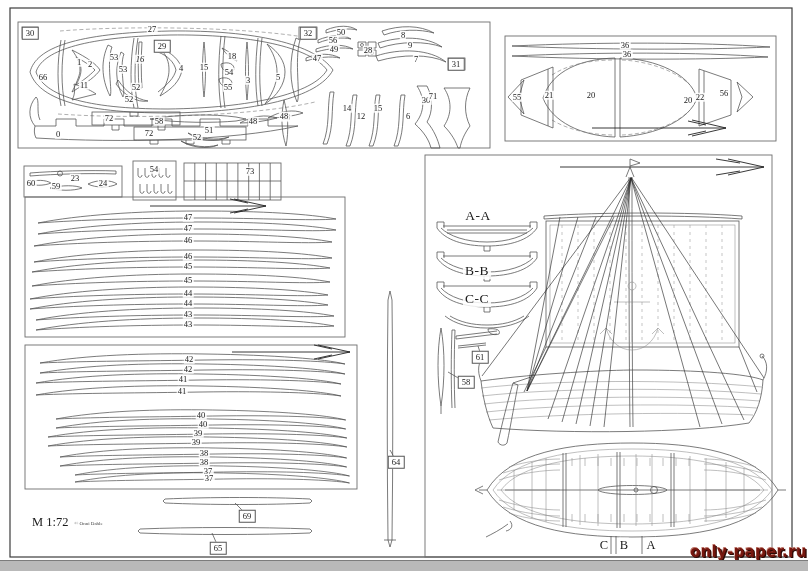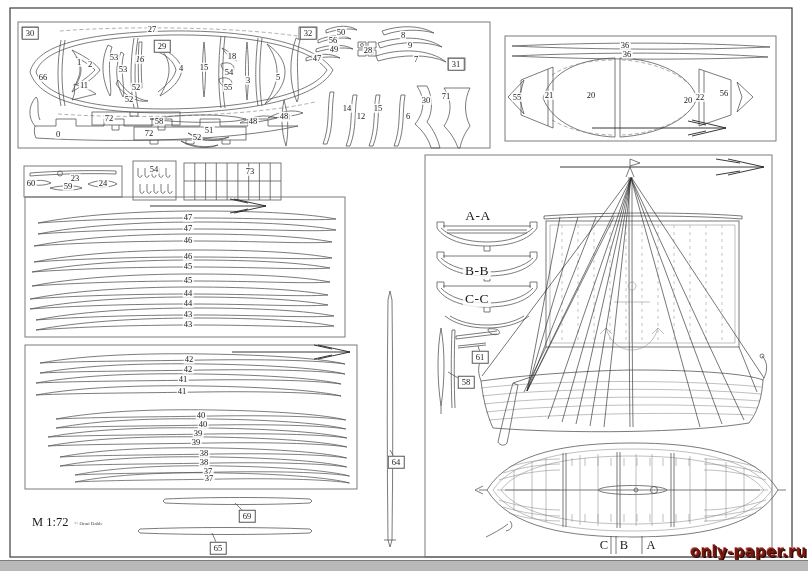--- a/index.html
+++ b/index.html
@@ -250,40 +250,40 @@
     <span class="chip" style="left: 403px; top: 35px;">8</span>
     <span class="chip" style="left: 410px; top: 45px;">9</span>
     <span class="chip" style="left: 416px; top: 59px;">7</span>
     <span class="chip boxed" style="left: 456px; top: 64px;">31</span>
     <span class="chip" style="left: 286px; top: 117px;">68</span>
     <span class="chip" style="left: 347px; top: 108px;">14</span>
     <span class="chip" style="left: 361px; top: 116px;">12</span>
     <span class="chip" style="left: 378px; top: 108px;">15</span>
     <span class="chip" style="left: 408px; top: 116px;">6</span>
     <span class="chip" style="left: 426px; top: 100px;">30</span>
-    <span class="chip" style="left: 446px; top: 96px;">71</span>
+    <span class="chip" style="left: 433px; top: 96px;">71</span>
     <span class="chip" style="left: 58px; top: 134px;">0</span>
     <span class="chip" style="left: 109px; top: 118px;">72</span>
     <span class="chip" style="left: 159px; top: 121px;">58</span>
     <span class="chip" style="left: 149px; top: 133px;">72</span>
     <span class="chip" style="left: 209px; top: 130px;">51</span>
     <span class="chip" style="left: 197px; top: 137px;">52</span>
     <span class="chip" style="left: 253px; top: 121px;">48</span>
     <span class="chip" style="left: 284px; top: 116px;">48</span>
     <span class="chip" style="left: 625px; top: 45px;">36</span>
     <span class="chip" style="left: 627px; top: 54px;">36</span>
     <span class="chip" style="left: 517px; top: 97px;">55</span>
     <span class="chip" style="left: 549px; top: 95px;">21</span>
     <span class="chip" style="left: 591px; top: 95px;">20</span>
     <span class="chip" style="left: 648px; top: 100px; margin-left: 40px;">20</span>
     <span class="chip" style="left: 700px; top: 97px;">22</span>
     <span class="chip" style="left: 724px; top: 93px;">56</span>
     <span class="chip" style="left: 31px; top: 183px;">60</span>
     <span class="chip" style="left: 75px; top: 178px;">23</span>
-    <span class="chip" style="left: 56px; top: 186px; margin-left: 12px;">59</span>
+    <span class="chip" style="left: 56px; top: 186px;">59</span>
     <span class="chip" style="left: 103px; top: 183px;">24</span>
     <span class="chip" style="left: 154px; top: 169px;">54</span>
     <span class="chip" style="left: 250px; top: 171px;">73</span>
     <span class="chip" style="left: 188px; top: 217px;">47</span>
     <span class="chip" style="left: 188px; top: 228px;">47</span>
     <span class="chip" style="left: 188px; top: 240px;">46</span>
     <span class="chip" style="left: 188px; top: 256px;">46</span>
     <span class="chip" style="left: 188px; top: 266px;">45</span>
     <span class="chip" style="left: 188px; top: 280px;">45</span>
     <span class="chip" style="left: 188px; top: 293px;">44</span>

